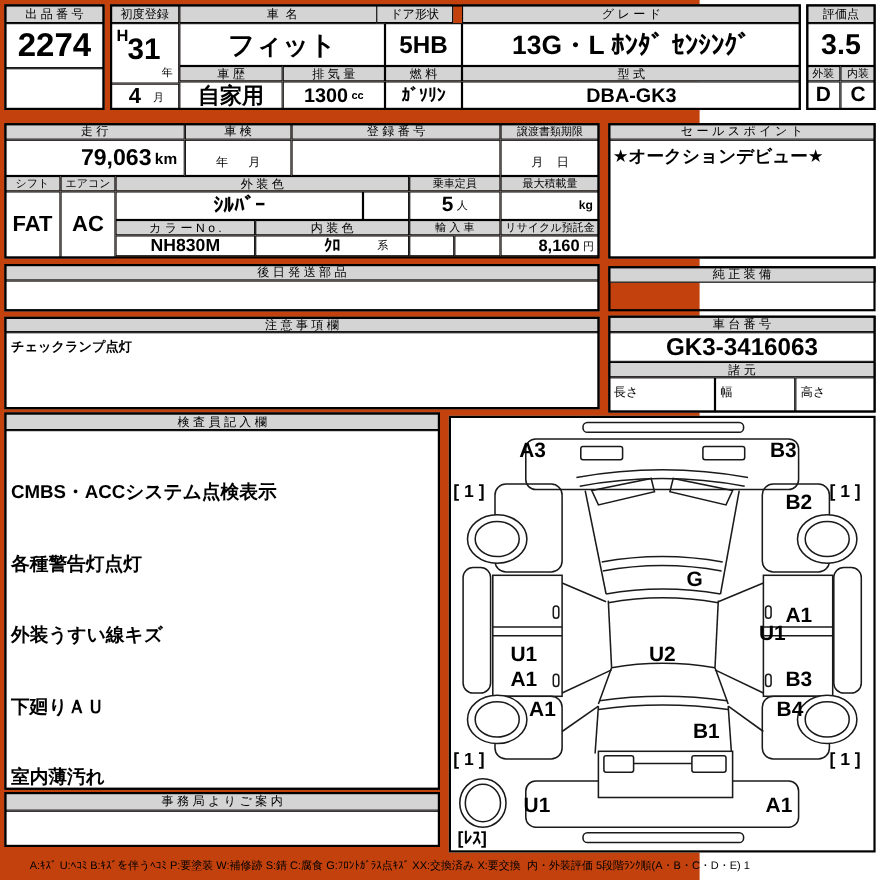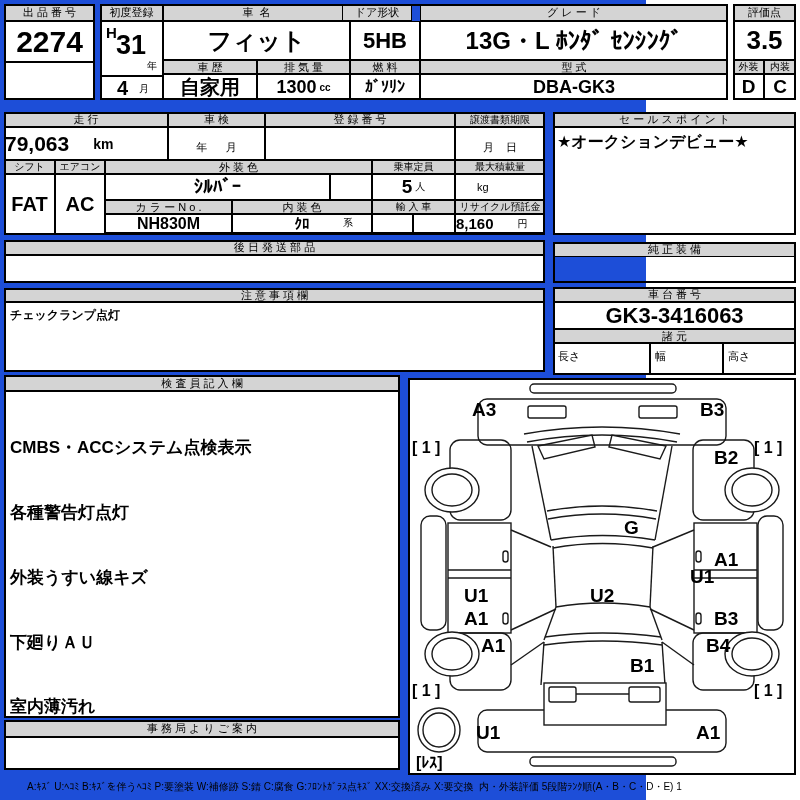--- a/index.html
+++ b/index.html
@@ -1,24 +1,24 @@
 <!DOCTYPE html>
 <html><head>
 <meta charset="utf-8">
 <style>
   html,body{margin:0;padding:0;background:#fff;}
-  #sheet{position:relative;width:636px;height:800px;background:#1d4ed8;
-    font-family:"Liberation Sans","DejaVu Sans",sans-serif;color:#000;padding-left:10px;}
+  #sheet{position:relative;width:636px;height:800px;background:#c2410c;
+    font-family:"Liberation Sans","DejaVu Sans",sans-serif;color:#000;}
   .cell{position:absolute;box-sizing:border-box;border:1px solid #000;background:#fff;}
   .hdr{background:#d4d4d4;display:flex;align-items:center;justify-content:center;
     font-size:11px;white-space:pre;overflow:hidden;}
   .val{display:flex;align-items:center;justify-content:center;font-weight:bold;white-space:pre;overflow:hidden;}
   .outer{position:absolute;box-sizing:border-box;border:2px solid #000;background:transparent;pointer-events:none;}
   .left{justify-content:flex-start;}
-  .right{justify-content:flex-start;gap:21px;}
+  .right{justify-content:flex-end;}
   .bottom{align-items:flex-end;}
   .unit{font-weight:bold;font-size:10px;margin-left:3px;}
   .mk{position:absolute;font-weight:bold;font-size:19px;white-space:pre;line-height:1;}
   .mkb{position:absolute;font-weight:bold;font-size:16px;white-space:pre;line-height:1;}
   #insp-items{position:absolute;left:10px;top:394px;width:384px;font-size:17px;font-weight:bold;line-height:21.6px;white-space:pre;}
   #legend{position:absolute;left:4px;top:780px;width:792px;font-size:10px;white-space:pre;overflow:hidden;margin-left:23px;}
   svg{position:absolute;left:0;top:0;}
 </style>
 </head>
 <body>
@@ -89,21 +89,21 @@
 
   <div class="cell hdr" style="left:105px;top:160px;width:267px;height:14px">外 装 色</div>
   <div class="cell val" style="left:105px;top:174px;width:225px;height:26px;font-size:19px">ｼﾙﾊﾞｰ</div>
   <div class="cell" style="left:330px;top:174px;width:42px;height:26px"></div>
   <div class="cell hdr" style="left:372px;top:160px;width:83px;height:14px;font-size:10px">乗車定員</div>
   <div class="cell val" style="left:372px;top:174px;width:83px;height:26px;font-size:19px">
     <span>5</span>
     <span class="unit" style="font-weight:normal">人</span>
   </div>
   <div class="cell hdr" style="left:455px;top:160px;width:90px;height:14px;font-size:10px">最大積載量</div>
-  <div class="cell val right" style="left:455px;top:174px;width:90px;height:26px;font-size:11px;font-weight:normal;padding-right:5px">
+  <div class="cell val right" style="left:455px;top:174px;width:90px;height:26px;font-size:11px;font-weight:bold;padding-right:5px">
     <span></span>
     <span>kg</span>
   </div>
 
   <div class="cell hdr" style="left:105px;top:200px;width:127px;height:14px">カ ラ ー N o .</div>
   <div class="cell val" style="left:105px;top:214px;width:127px;height:19px;font-size:16px">NH830M</div>
   <div class="cell hdr" style="left:232px;top:200px;width:140px;height:14px">内 装 色</div>
   <div class="cell val" style="left:232px;top:214px;width:140px;height:19px;font-size:15px">
     <span>ｸﾛ</span>
     <span style="position:absolute;right:18px;bottom:2px;font-size:10px;font-weight:normal">系</span>

